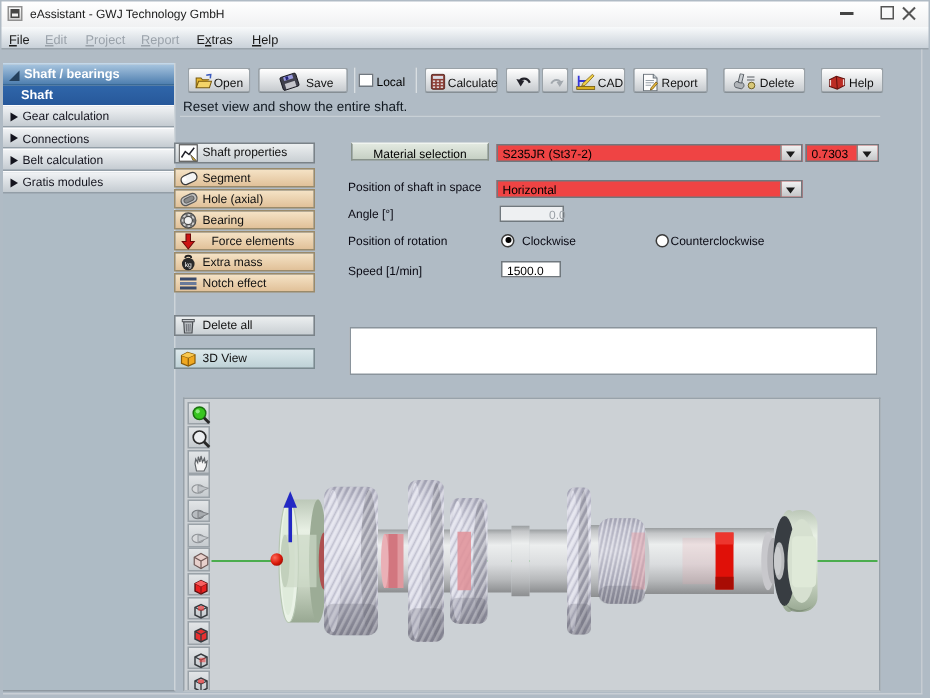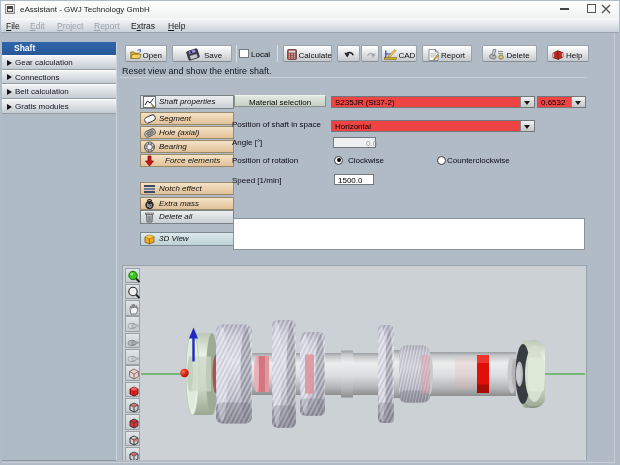--- a/index.html
+++ b/index.html
@@ -23,21 +23,21 @@
 .nav-s { position:relative; height:14.7px; background:linear-gradient(#f1f3f5,#c4cbd1); border-top:1px solid #fdfdfe; border-bottom:1px solid #939ea7; color:#14141e; font-size:8px; line-height:14px; padding-left:13px; }
 .nav-s .tri { position:absolute; left:5px; top:3.5px; width:0; height:0; border-top:3.5px solid transparent; border-bottom:3.5px solid transparent; border-left:5px solid #14141e; }
 
 .tbtn { position:absolute; top:45px; height:17px; background:linear-gradient(#ffffff,#c6cace); border:1px solid #9aa2a8; border-bottom-color:#868e94; border-radius:2px; font-size:8px; color:#101010; }
 .tbtn .lbl { position:absolute; top:4.5px; }
 .tbtn svg { position:absolute; }
 
 #status { left:122px; top:66px; font-size:9px; color:#101820; }
 #statusline { left:120px; top:77px; width:467px; height:1px; background:#98a2ab; border-bottom:1px solid #c8d0d6; }
 
-.pbtn { position:absolute; left:140px; width:94px; height:13px; border:1px solid #8a8a78; font-size:8px; color:#101010; line-height:12px; padding-left:18px;font-style:italic; }
+.pbtn { position:absolute; left:116px; width:94px; height:13px; border:1px solid #8a8a78; font-size:8px; color:#101010; line-height:12px; padding-left:18px; }
 .pbtn.tan { background:linear-gradient(#f5e3c6,#e1c199); border-color:#9a8a6a; }
 .pbtn.gray { background:linear-gradient(#eceff0,#c9cfd3); border-color:#7a8288; }
 .pbtn.cyan { background:linear-gradient(#dde9ec,#bed2d7); border-color:#7a8a90; }
 .pbtn svg { position:absolute; left:2px; top:0px; }
 
 .flabel { position:absolute; font-size:8px; color:#0a0a14; }
 .combo { position:absolute; background:#ef4444; border:1px solid #70787e; font-size:8px; color:#000; }
 .combo .txt { position:absolute; left:3px; top:1px; }
 .combo .arr { position:absolute; right:0; top:0; bottom:0; width:14px; background:linear-gradient(#f2f2f2,#c4c6c8); border-left:1px solid #888; }
 .combo .arr:after { content:""; position:absolute; left:3px; top:4px; border-left:3.5px solid transparent; border-right:3.5px solid transparent; border-top:4px solid #1a1a1a; }
@@ -64,20 +64,21 @@
   </svg>
 <div id="menubar" class="abs">
   <div class="menu" style="left:5px;"><u>F</u>ile</div>
   <div class="menu dis" style="left:29px;"><u>E</u>dit</div>
   <div class="menu dis" style="left:56px;"><u>P</u>roject</div>
   <div class="menu dis" style="left:93px;"><u>R</u>eport</div>
   <div class="menu" style="left:130px;">E<u>x</u>tras</div>
   <div class="menu" style="left:167px;"><u>H</u>elp</div>
 </div>
 <div id="sidebar" class="abs">
+  <div class="nav-h"><span class="tri"></span>Shaft / bearings</div>
   <div id="nav-shaft">Shaft</div>
   <div class="nav-s"><span class="tri"></span>Gear calculation</div>
   <div class="nav-s"><span class="tri"></span>Connections</div>
   <div class="nav-s"><span class="tri"></span>Belt calculation</div>
   <div class="nav-s"><span class="tri"></span>Gratis modules</div>
 </div>
 
 <div class="abs" style="left:236px; top:45px; width:1px; height:17px; background:#9aa4ac; border-right:1px solid #d8dee2;"></div>
 <div class="abs" style="left:277px; top:45px; width:1px; height:17px; background:#9aa4ac; border-right:1px solid #d8dee2;"></div>
 <div class="tbtn" style="left:125px; width:42px;">
@@ -200,21 +201,21 @@
       <circle cx="6.5" cy="6" r="5" fill="#d0d0d0" stroke="#4a4a4a" stroke-width="0.9"></circle>
       <circle cx="6.5" cy="6" r="2.8" fill="#f0f0f0" stroke="#4a4a4a" stroke-width="0.8"></circle>
       <circle cx="6.5" cy="6" r="4" fill="none" stroke="#707070" stroke-width="1.6" stroke-dasharray="1.5 1.8"></circle>
     </svg>
   Bearing</div>
 <div class="pbtn tan" style="top:154px;padding-left:24px;">
   <svg width="13" height="12" viewBox="0 0 13 12">
       <path d="M5 1 L8 1 L8 6 L10.5 6 L6.5 11 L2.5 6 L5 6 Z" fill="#cc1414" stroke="#6a0a0a" stroke-width="0.7"></path>
     </svg>
   Force elements</div>
-<div class="pbtn tan" style="top:168px;margin-top:29px;">
+<div class="pbtn tan" style="top:168px;">
   <svg width="13" height="12" viewBox="0 0 13 12">
       <path d="M4.5 3 C4.5 1 8.5 1 8.5 3" stroke="#202020" stroke-width="1.2" fill="none"></path>
       <circle cx="6.5" cy="7" r="4.2" fill="#2a2a2a"></circle>
       <text x="6.5" y="9" font-size="4.5" fill="#fff" text-anchor="middle" font-family="Liberation Sans">kg</text>
     </svg>
   Extra mass</div>
 <div class="pbtn tan" style="top:182px;">
   <svg width="13" height="12" viewBox="0 0 13 12">
       <rect x="1" y="2" width="11" height="2" fill="#3a4a6a"></rect>
       <rect x="1" y="5" width="11" height="2" fill="#6a7a9a"></rect>
@@ -235,21 +236,21 @@
       <path d="M2 4 L6 2 L11 3.5 L6.5 5.5 Z" fill="#f8c850"></path>
     </svg>
   3D View</div>
 
 <div class="abs" style="left:234px; top:95px; width:92px; height:12px; background:linear-gradient(#e2e9e0,#c6d0c4); border:1px solid #88928a; border-top-color:#f0f4ef; font-size:8px; text-align:center; color:#000; padding-top:1.5px;">Material selection</div>
 <div class="combo" style="left:331px; top:95.5px; width:204px; height:12px;">
     <span class="txt">S235JR (St37-2)</span>
     <span class="arr"></span>
   </div>
 <div class="combo" style="left:537px; top:95.5px; width:49px; height:12px;">
-    <span class="txt">0.6532</span>
+    <span class="txt">0.7303</span>
     <span class="arr"></span>
   </div>
 <div class="flabel" style="left:232px; top:119.5px;">Position of shaft in space</div>
 <div class="combo" style="left:331px; top:120px; width:204px; height:12px;">
     <span class="txt">Horizontal</span>
     <span class="arr"></span>
   </div>
 <div class="flabel" style="left:232px; top:137.5px;">Angle [°]</div>
 <div class="tfield" style="left:333px; top:137px; width:43px; height:11px; color:#9aa0a6; background:#eef0f2;padding-left:32px;">0.0</div>
 <div class="flabel" style="left:232px; top:156px;">Position of rotation</div>

